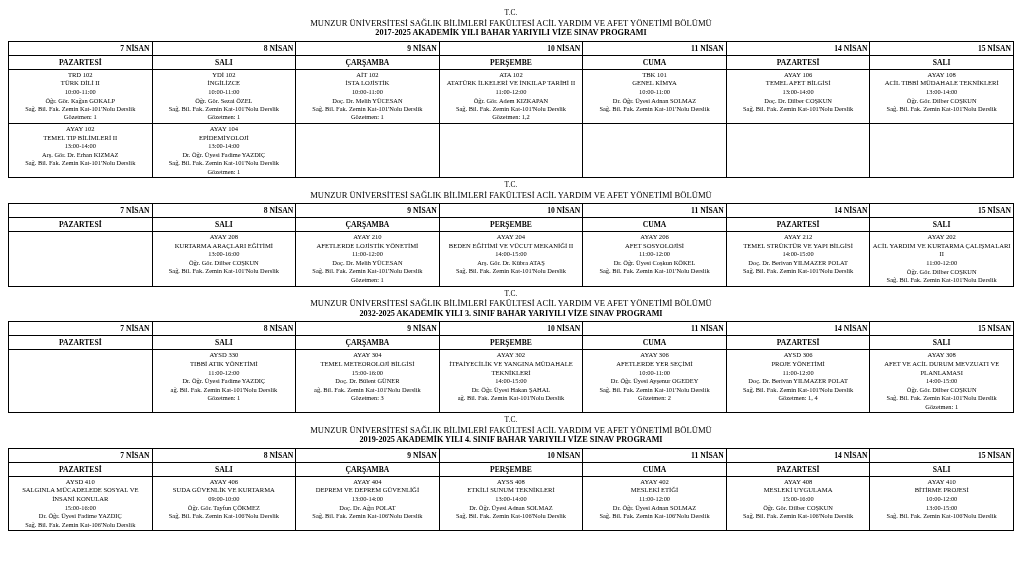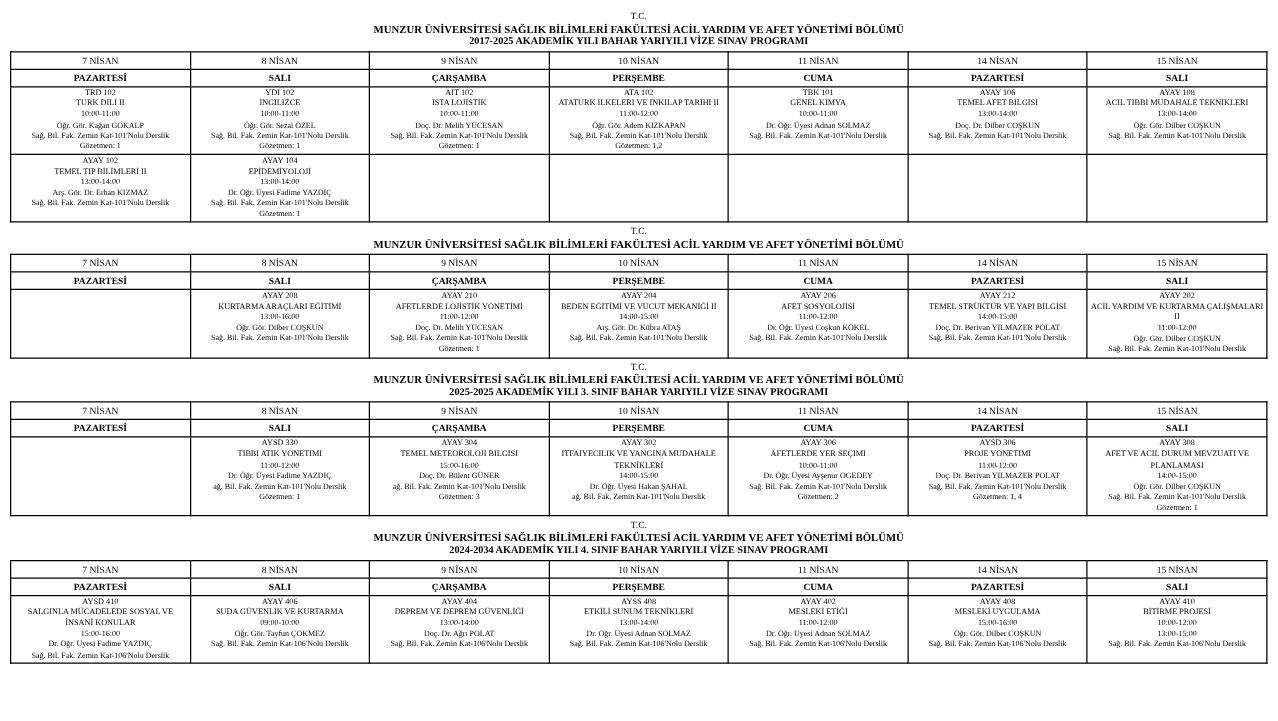--- a/index.html
+++ b/index.html
@@ -23,42 +23,43 @@
   .hdr {
     text-align: center;
     line-height: 1.18;
     margin: 3px 0 3px 0;
   }
   .hdr .tc {
     font-size: 7.5px;
   }
   .hdr .l1 {
     font-size: 8.6px;
-    font-weight: bold;
+    font-weight: normal;
   }
   .hdr .l2 {
     font-size: 8.2px;
     font-weight: bold;
   }
   table.sched {
     width: 100%;
     border-collapse: collapse;
     table-layout: fixed;
   }
   table.sched td, table.sched th {
     border: 1px solid #000000;
     text-align: center;
     vertical-align: top;
     padding: 1px 2px;
   }
   tr.dayrow td {
     font-size: 7.6px;
-    font-weight: normal;
+    font-weight: bold;
     padding: 2px 2px;
     vertical-align: middle;
+    text-align: right;
   }
   tr.dowrow td {
     font-size: 7.6px;
     font-weight: bold;
     padding: 2px 2px;
     vertical-align: middle;
   }
   td.cell {
     height: 46px;
     padding-top: 3px;
@@ -264,21 +265,21 @@
                 <div class="ln wrap">Sağ. Bil. Fak. Zemin Kat-101'Nolu Derslik</div>
               </td>
             </tr>
           </tbody>
         </table>
       </div>
       <div class="section">
         <div class="hdr">
           <div class="tc">T.C.</div>
           <div class="l1">MUNZUR ÜNİVERSİTESİ SAĞLIK BİLİMLERİ FAKÜLTESİ ACİL YARDIM VE AFET YÖNETİMİ BÖLÜMÜ</div>
-          <div class="l2">2025-2025 AKADEMİK YILI 3. SINIF  BAHAR YARIYILI VİZE SINAV PROGRAMI</div>
+          <div class="l2">2032-2025 AKADEMİK YILI 3. SINIF  BAHAR YARIYILI VİZE SINAV PROGRAMI</div>
         </div>
         <table class="sched">
           <tbody>
             <tr class="dayrow">
               <td>7 NİSAN</td>
               <td>8 NİSAN</td>
               <td>9 NİSAN</td>
               <td>10 NİSAN</td>
               <td>11 NİSAN</td>
               <td>14 NİSAN</td>
@@ -343,21 +344,21 @@
                 <div class="ln">Gözetmen: 1</div>
               </td>
             </tr>
           </tbody>
         </table>
       </div>
       <div class="section">
         <div class="hdr">
           <div class="tc">T.C.</div>
           <div class="l1">MUNZUR ÜNİVERSİTESİ SAĞLIK BİLİMLERİ FAKÜLTESİ ACİL YARDIM VE AFET YÖNETİMİ BÖLÜMÜ</div>
-          <div class="l2">2024-2034 AKADEMİK YILI 4. SINIF  BAHAR YARIYILI VİZE SINAV PROGRAMI</div>
+          <div class="l2">2019-2025 AKADEMİK YILI 4. SINIF  BAHAR YARIYILI VİZE SINAV PROGRAMI</div>
         </div>
         <table class="sched">
           <tbody>
             <tr class="dayrow">
               <td>7 NİSAN</td>
               <td>8 NİSAN</td>
               <td>9 NİSAN</td>
               <td>10 NİSAN</td>
               <td>11 NİSAN</td>
               <td>14 NİSAN</td>

